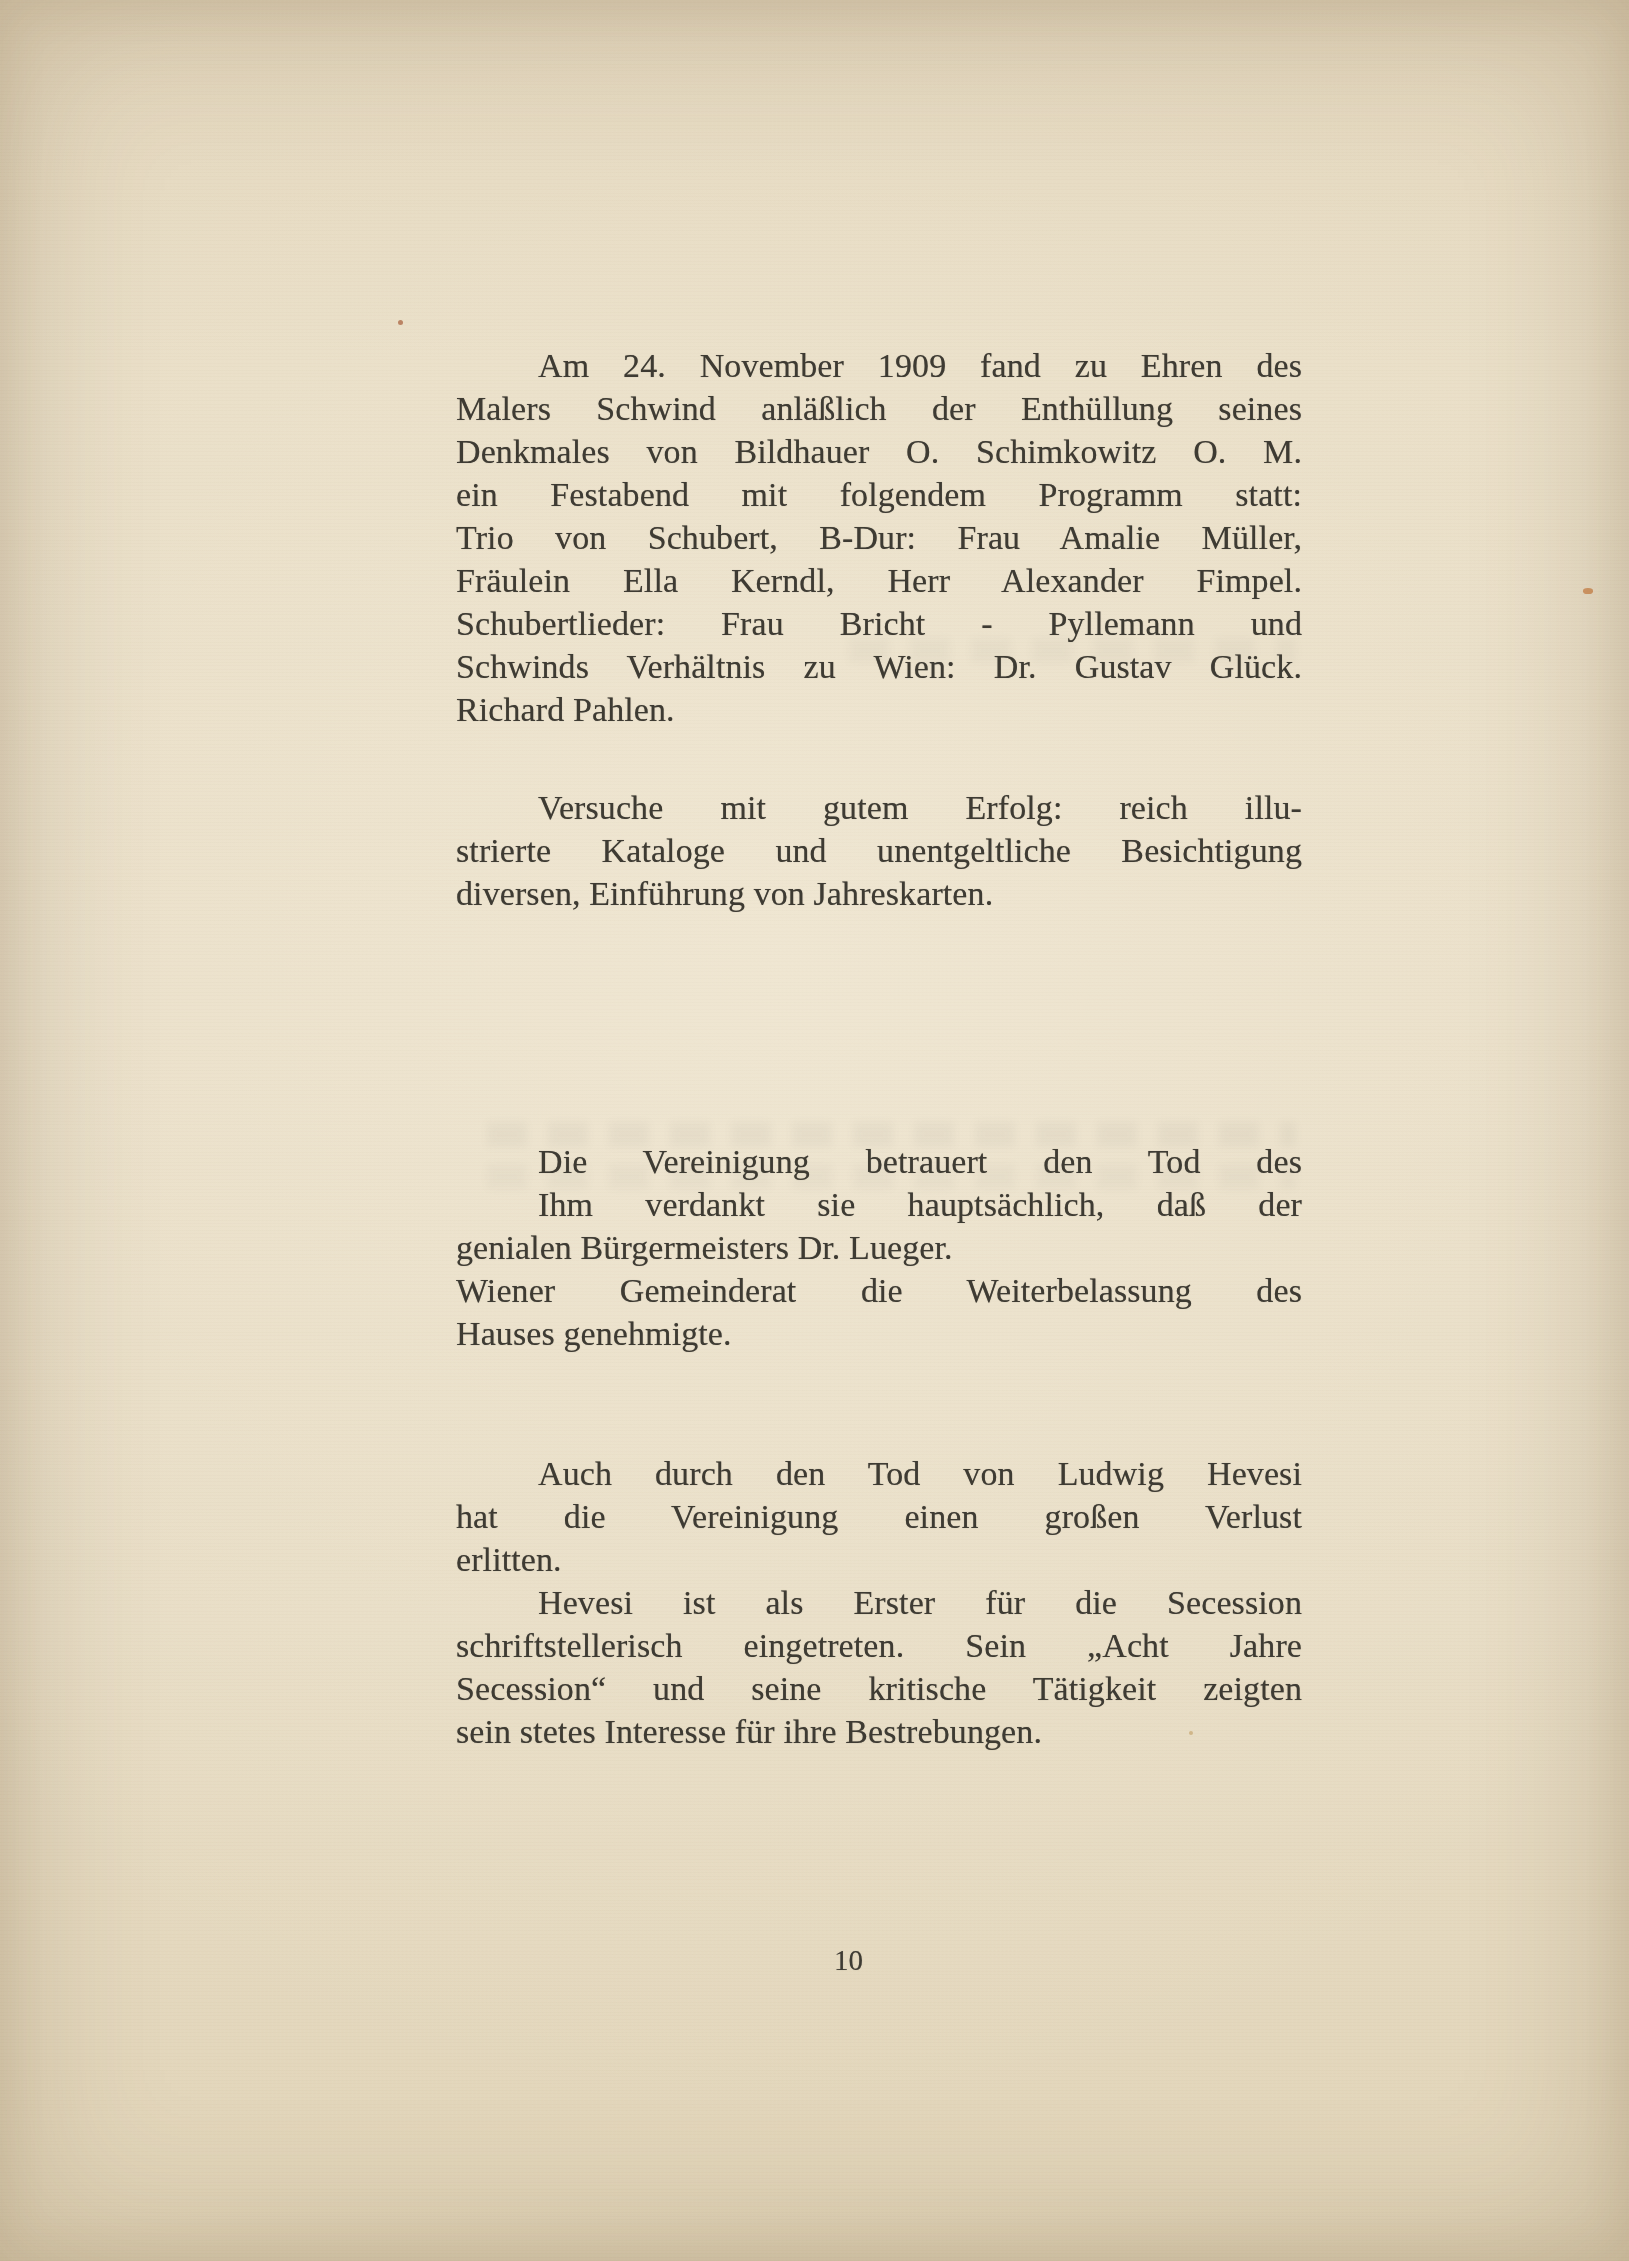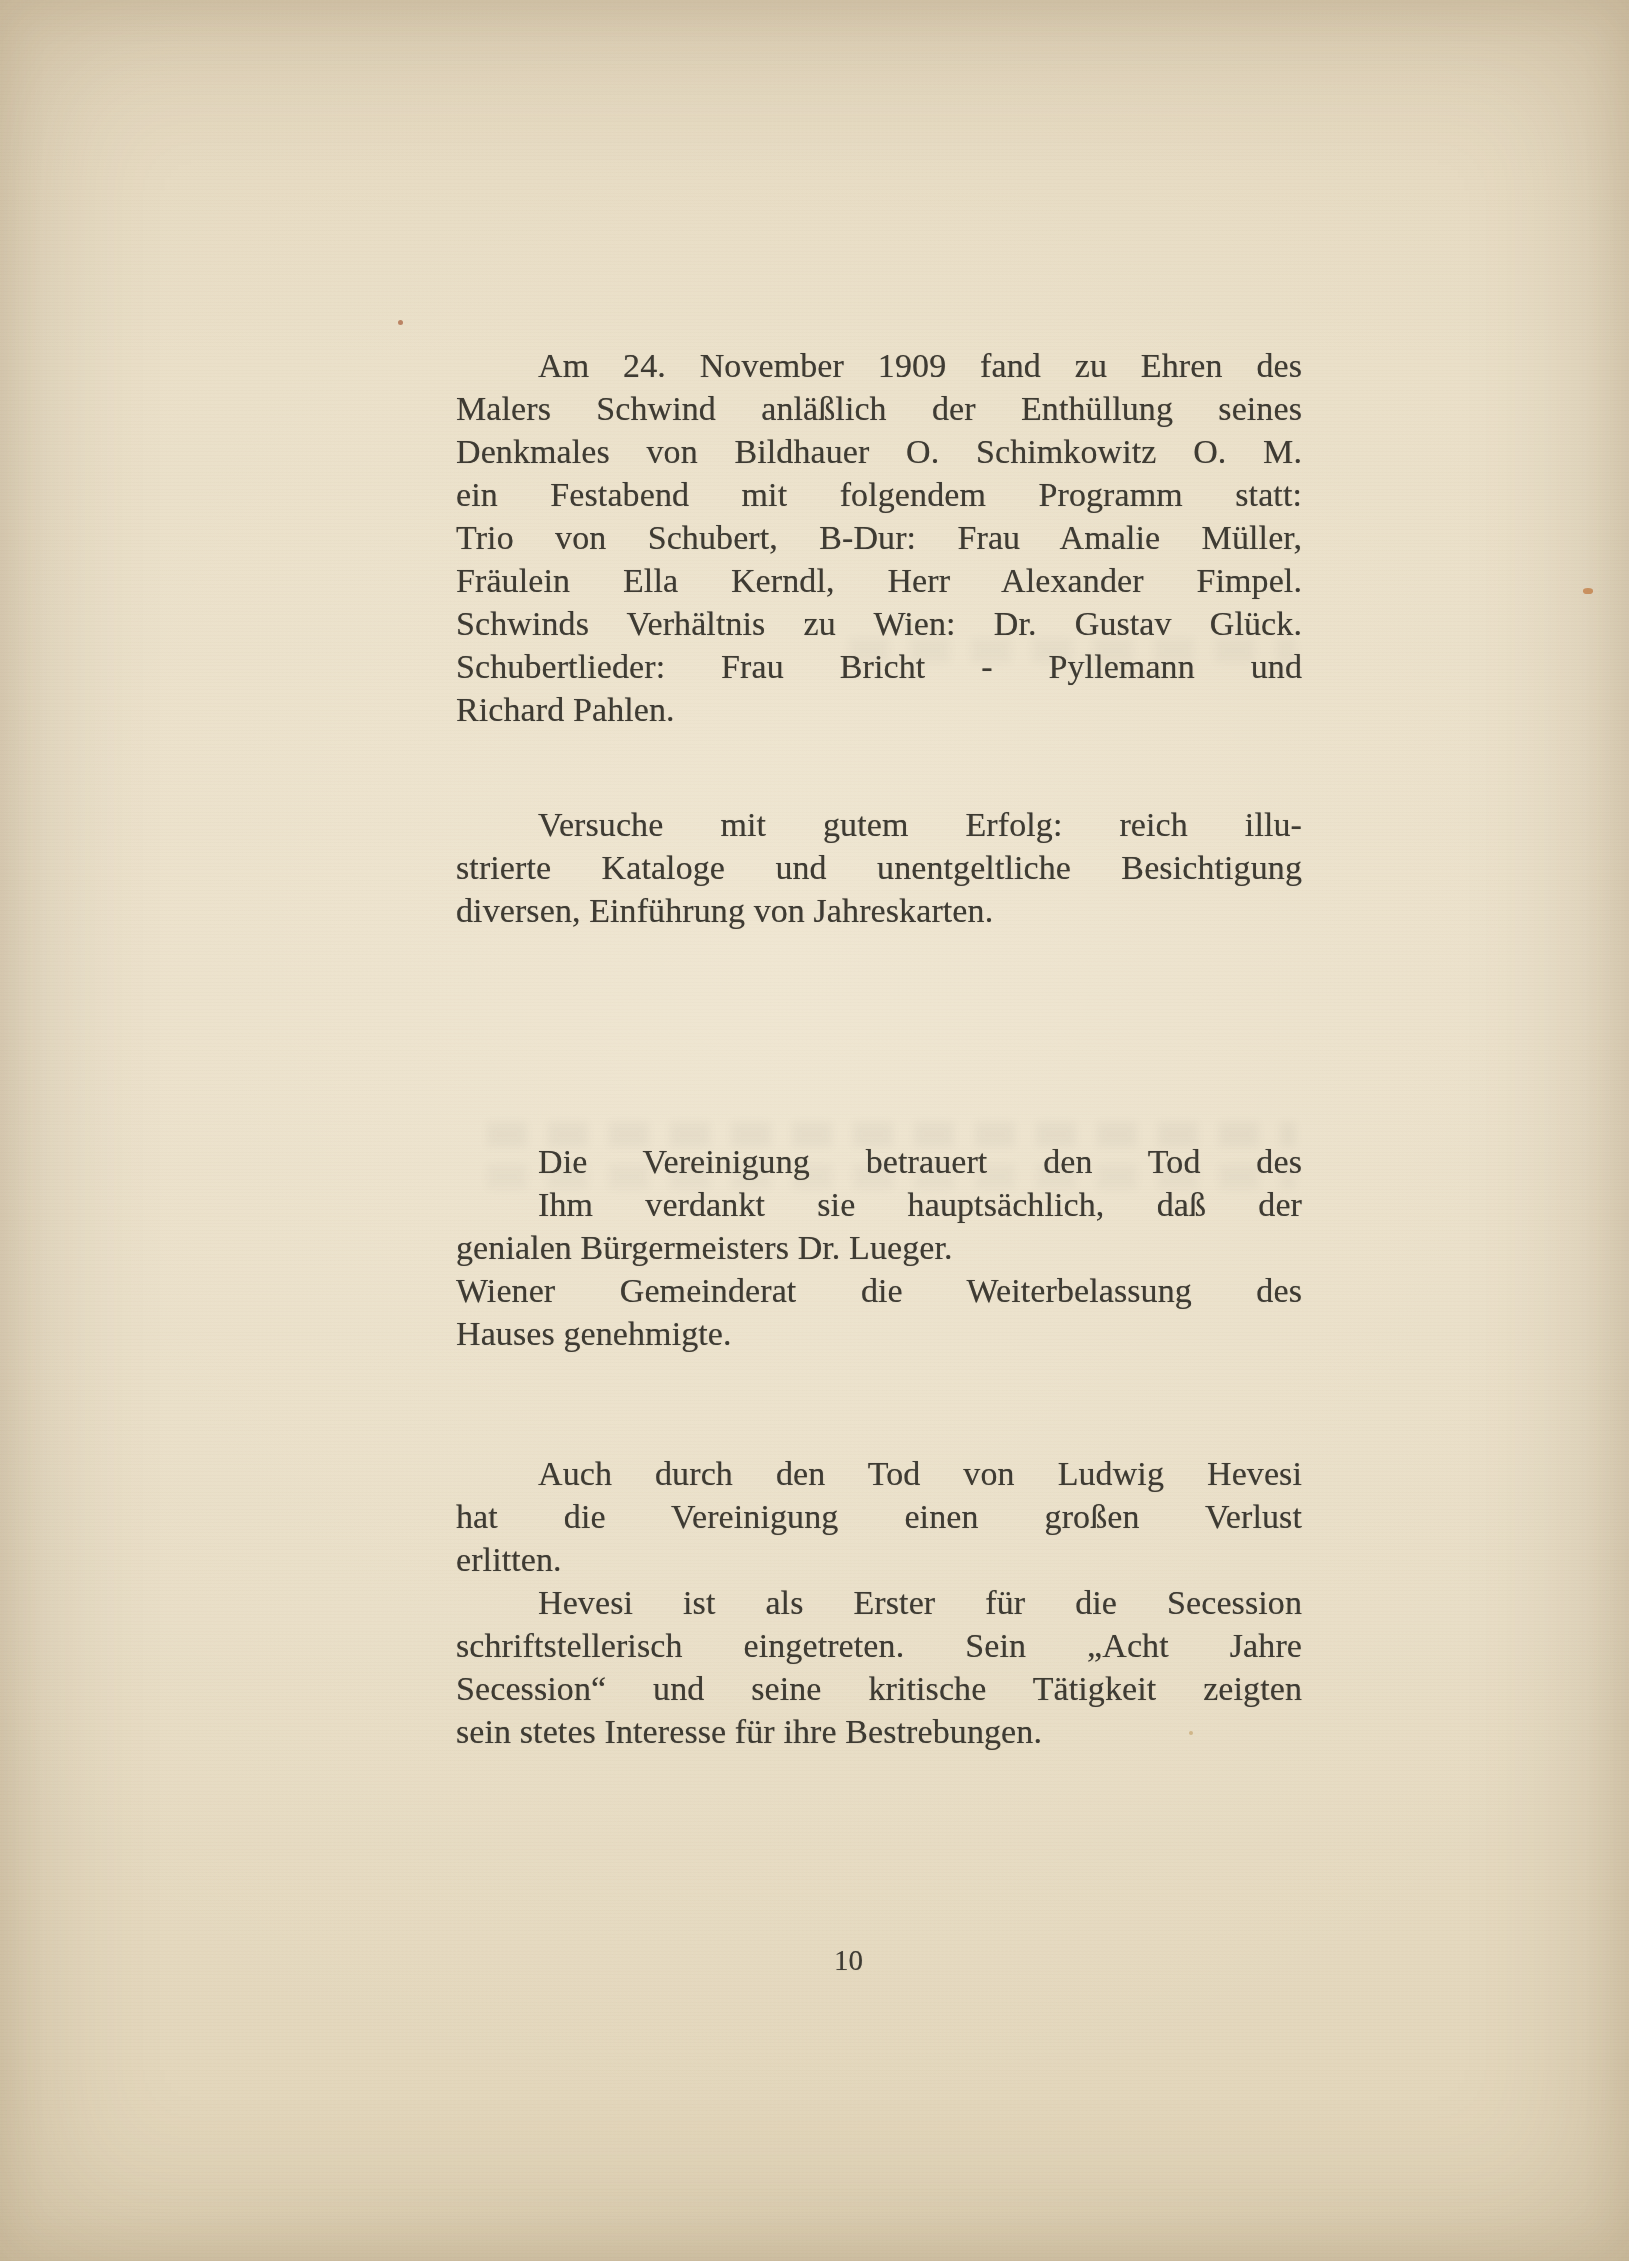--- a/index.html
+++ b/index.html
@@ -25,21 +25,21 @@
   .para{
     position:absolute;
     left:456px;width:846px;
     font-size:34px;
     line-height:43px;
     color:#3e3b33;
     text-shadow:0 0 0.7px rgba(62,59,51,0.55);
     letter-spacing:0.1px;
   }
   .para-1{top:344px;}
-  .para-2{top:803px;}
+  .para-2{top:786px;}
   .para-3{top:1140px;}
   .para-4{top:1452px;}
   .line{
     text-align:justify;
     -moz-text-align-last:justify;
     text-align-last:justify;
     white-space:normal;
   }
   .line.indent{padding-left:82px;}
   .line.last{
@@ -84,22 +84,22 @@
   <div class="speck speck-2"></div>
   <div class="speck speck-3"></div>
 
   <div class="para para-1">
     <div class="line indent">Am 24. November 1909 fand zu Ehren des</div>
     <div class="line">Malers Schwind anläßlich der Enthüllung seines</div>
     <div class="line">Denkmales von Bildhauer O. Schimkowitz O. M.</div>
     <div class="line">ein Festabend mit folgendem Programm statt:</div>
     <div class="line">Trio von Schubert, B-Dur: Frau Amalie Müller,</div>
     <div class="line">Fräulein Ella Kerndl, Herr Alexander Fimpel.</div>
+    <div class="line">Schubertlieder: Frau Bricht - Pyllemann und</div>
     <div class="line">Schwinds Verhältnis zu Wien: Dr. Gustav Glück.</div>
-    <div class="line">Schubertlieder: Frau Bricht - Pyllemann und</div>
     <div class="line last">Richard Pahlen.</div>
   </div>
 
   <div class="para para-2">
     <div class="line indent">Versuche mit gutem Erfolg: reich illu-</div>
     <div class="line">strierte Kataloge und unentgeltliche Besichtigung</div>
     <div class="line last">diversen, Einführung von Jahreskarten.</div>
   </div>
 
   <div class="para para-3">

